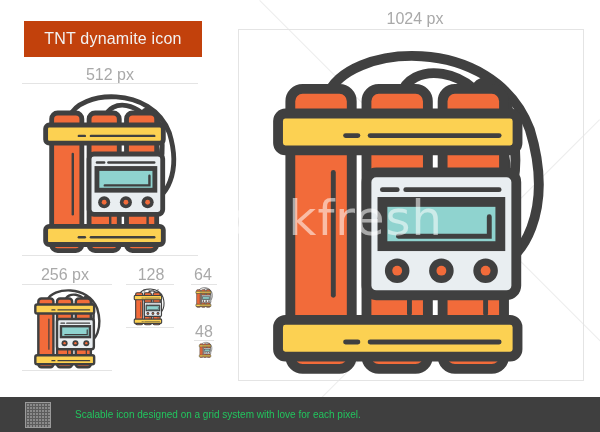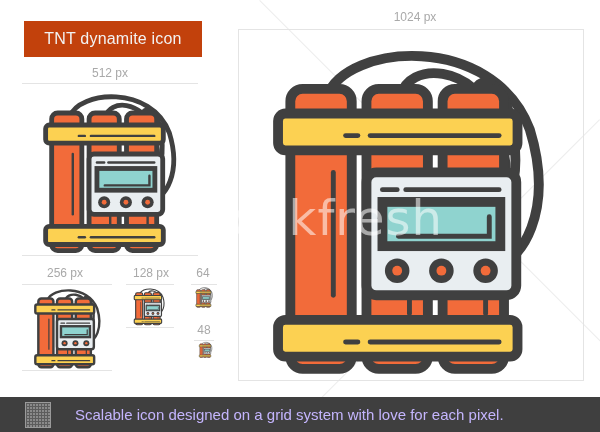--- a/index.html
+++ b/index.html
@@ -8,21 +8,21 @@
     background: #ffffff;
     font-family: "Liberation Sans", "DejaVu Sans", sans-serif;
   }
   .title-badge {
     position: absolute; left: 24px; top: 21px; width: 178px; height: 36px;
     background: #c2410c; color: #f2f2f2; font-size: 16px;
     display: flex; align-items: center; justify-content: center;
     letter-spacing: 0.2px;
   }
   .size-label {
-    position: absolute; color: #a9a9a9; font-size: 12px; text-align: center;
+    position: absolute; color: #a9a9a9; font-size: 16px; text-align: center;
   }
   .guide { position: absolute; background: #e4e4e4; }
   .icon { position: absolute; }
   .watermark {
     position: absolute; left: 160px; top: 190px; font-size: 48px;
     color: rgba(255,255,255,0.55); letter-spacing: 1px; pointer-events: none;
     font-family: "DejaVu Sans", sans-serif;
     margin-left: 25px;
   }
   .diag {
@@ -35,21 +35,21 @@
   }
   .footer-icon {
     width: 24px; height: 24px; margin-left: 25px; margin-right: 24px;
     background-color: #8a8a8a;
     background-image:
       linear-gradient(#5c5c5c 1px, transparent 1px),
       linear-gradient(90deg, #5c5c5c 1px, transparent 1px);
     background-size: 3px 3px;
     border: 1px solid #9a9a9a;
   }
-  .footer-text { color: #c4b5fd; font-size: 15px; }
+  .footer-text { color: #22c55e; font-size: 10px; }
 </style>
 </head>
 <body>
 
 <svg width="0" height="0" style="position:absolute">
   <defs>
     <g id="tnt">
 
       <path d="M40 48 C 55 5, 175 -5, 205 75 C 225 140, 200 185, 170 190" fill="none" stroke="#404040" stroke-width="8" stroke-linecap="round"></path>
       <path d="M100 48 C 105 20, 160 20, 178 70 C 195 120, 180 165, 170 165" fill="none" stroke="#404040" stroke-width="8" stroke-linecap="round"></path>

